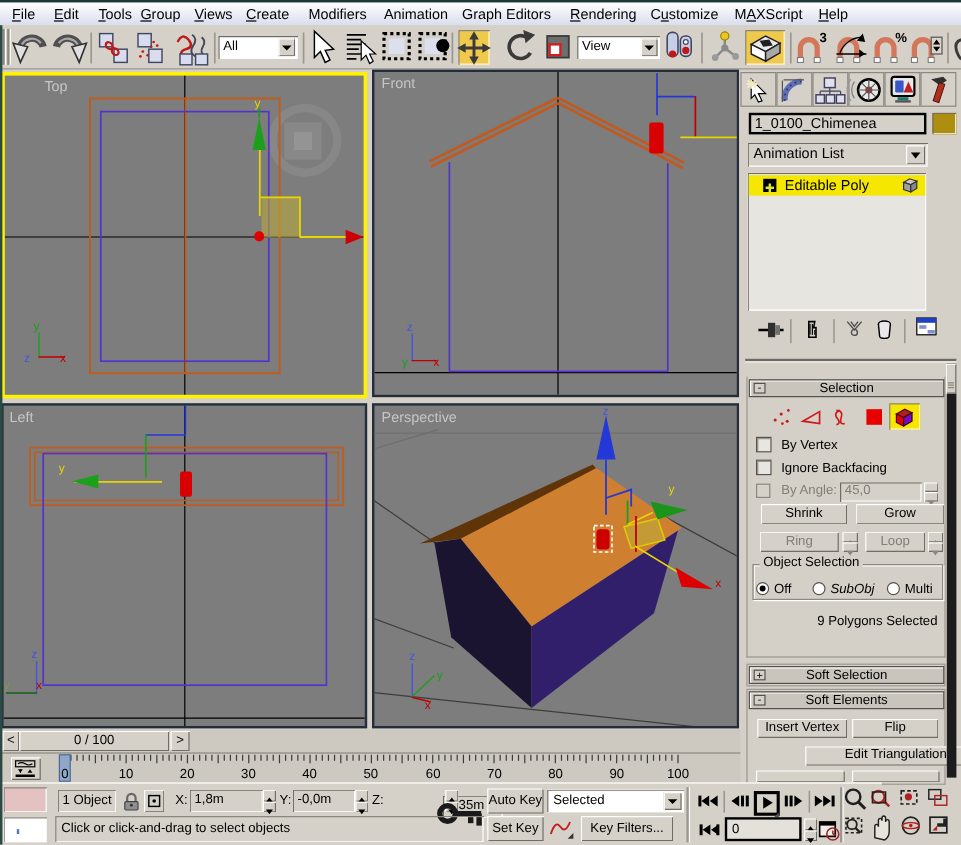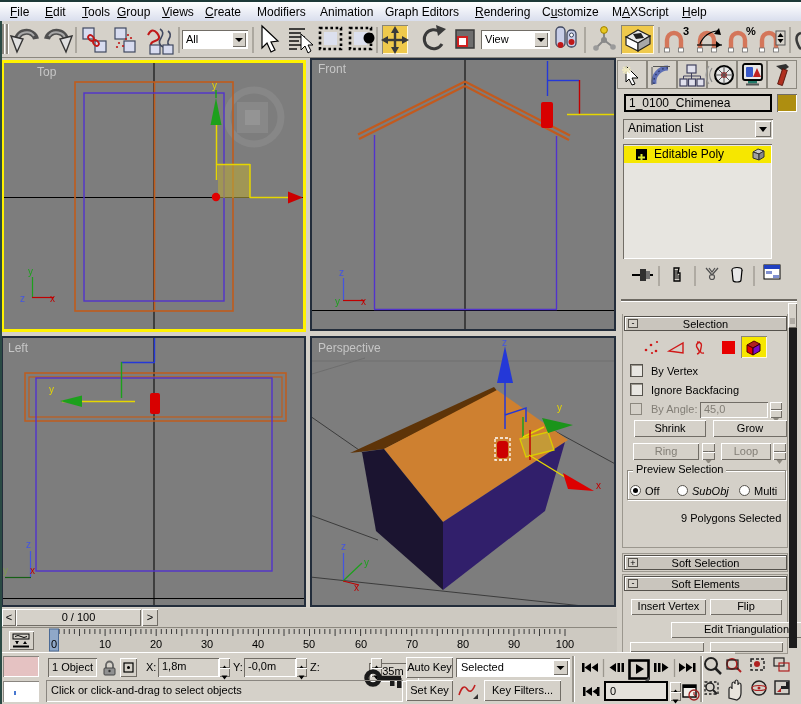--- a/index.html
+++ b/index.html
@@ -501,21 +501,21 @@
   <div class="abs" style="left:157px;top:385px;width:13px;height:17px;">
     <div class="btn abs" style="left:0;top:0;width:13px;height:8.5px;"><svg width="13" height="8">
           <polygon points="6.5,2 3.5,6 9.5,6" fill="#8C887F"></polygon>
         </svg></div>
     <div class="btn abs" style="left:0;top:8.5px;width:13px;height:8.5px;"><svg width="13" height="8">
           <polygon points="6.5,6 3.5,2 9.5,2" fill="#8C887F"></polygon>
         </svg></div>
   </div>
 
   <div class="abs" style="left:11px;top:412px;width:159px;height:30px;border:1px solid #8C887F;box-shadow:1px 1px 0 #FFF, inset 1px 1px 0 #FFF;"></div>
-  <div class="abs t11" style="left:17px;top:405px;background:#D4D0C8;padding:0 3px;">Preview Selection</div>
+  <div class="abs t11" style="left:17px;top:405px;background:#D4D0C8;padding:0 3px;">Object Selection</div>
   <div class="abs" style="left:14px;top:427px;width:11px;height:11px;border-radius:50%;background:#FFF;border:1px solid #55524C;"></div>
   <div class="abs" style="left:17px;top:430px;width:5px;height:5px;border-radius:50%;background:#000;"></div>
   <div class="abs t11" style="left:29px;top:427px;">Off</div>
   <div class="abs" style="left:61px;top:427px;width:11px;height:11px;border-radius:50%;background:#FFF;border:1px solid #55524C;"></div>
   <div class="abs t11" style="left:76px;top:427px;font-style:italic;">SubObj</div>
   <div class="abs" style="left:123px;top:427px;width:11px;height:11px;border-radius:50%;background:#FFF;border:1px solid #55524C;"></div>
   <div class="abs t11" style="left:138px;top:427px;">Multi</div>
   <div class="abs t11" style="left:65px;top:454px;">9 Polygons Selected</div>
 
   <div class="abs" style="left:6px;top:495px;width:166px;height:19px;border:1px solid #9B978E;"></div>

